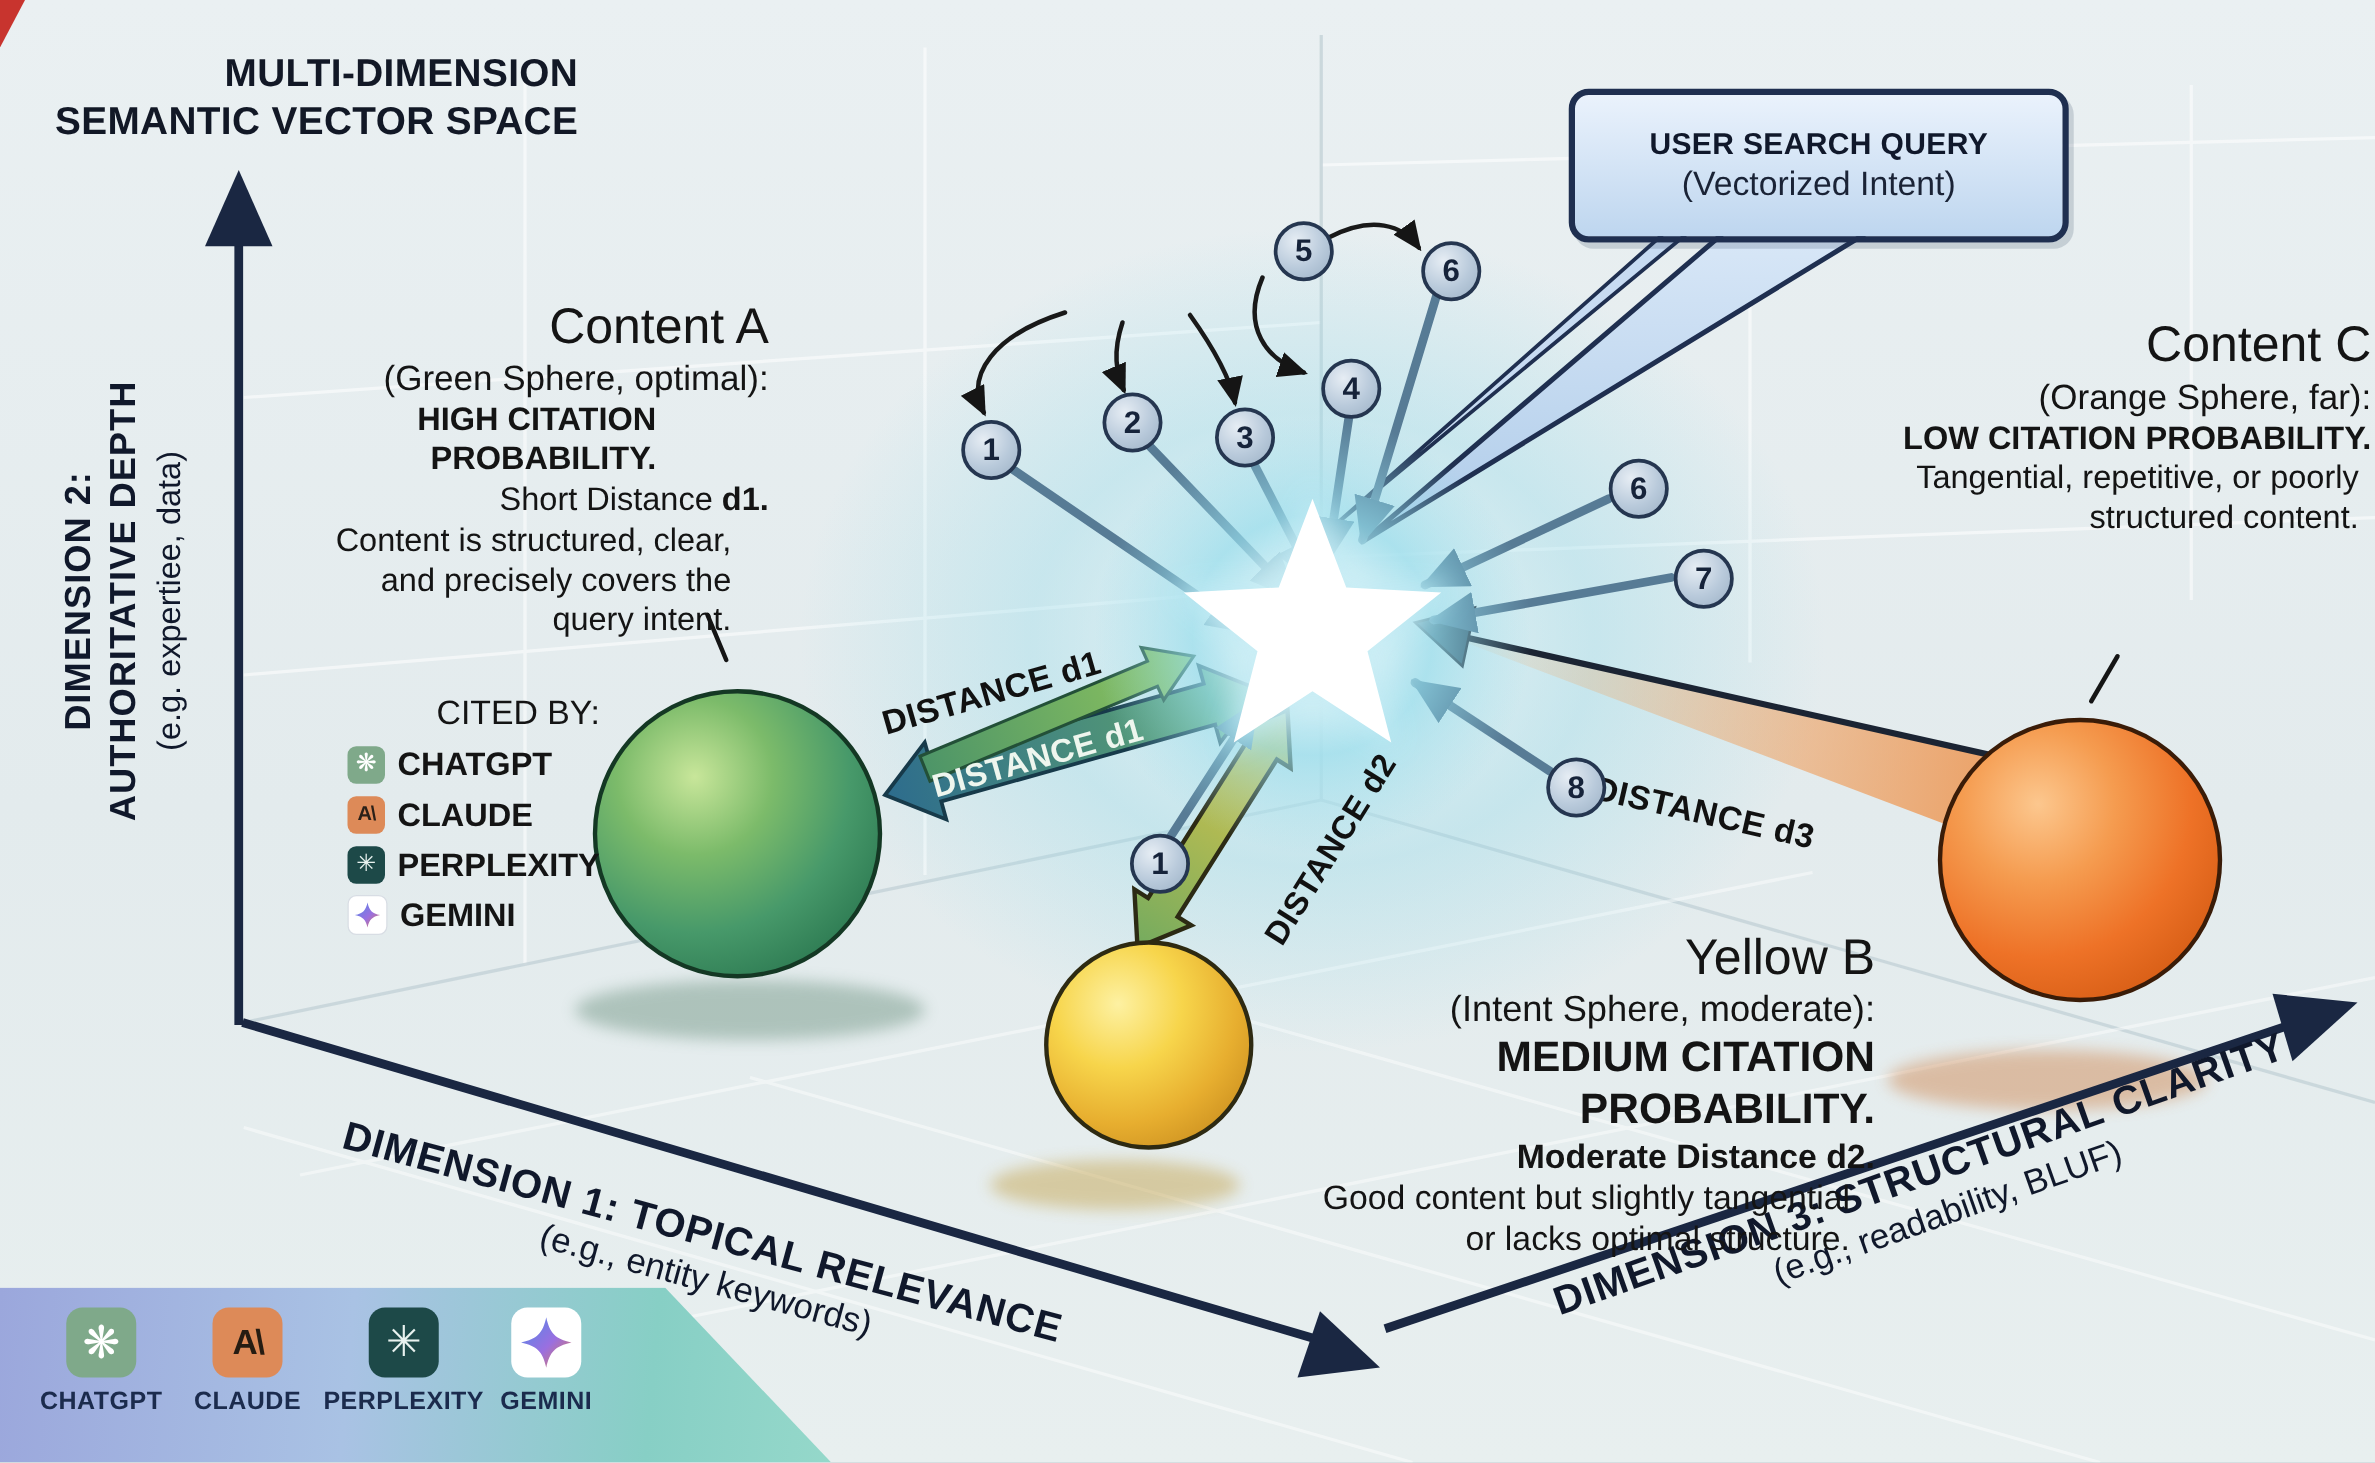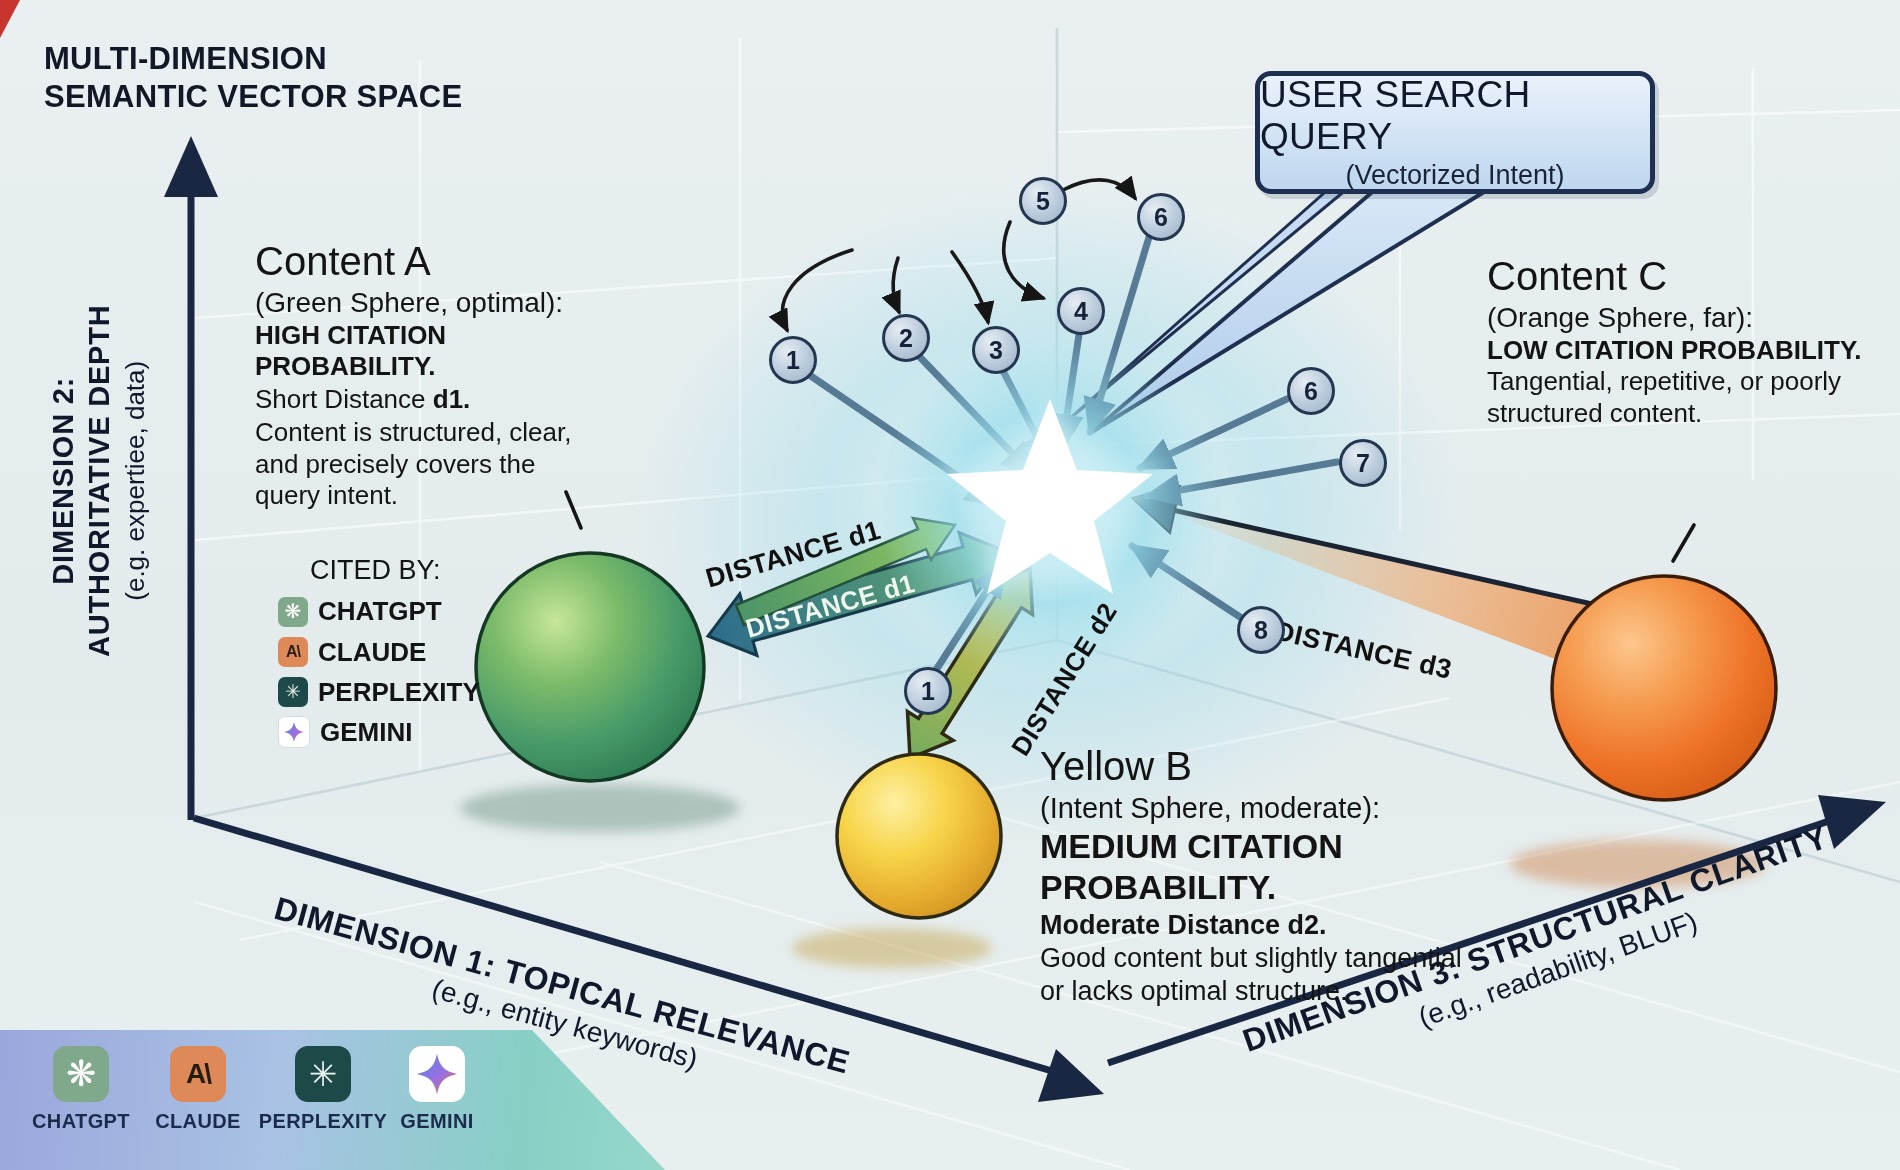--- a/index.html
+++ b/index.html
@@ -1,34 +1,34 @@
 <!DOCTYPE html>
 <html style="--navy_axis: #1a2742; --text_dark: #141414; --background: #e7edef; --callout_fill_top: #eaf2fc; --callout_fill_bottom: #bed6ef; --callout_border: #1f2f50; --circle_fill: #bfcfdf; --circle_border: #253650; --arrow_steel: #577b95; --sphere_green: #4f9e67; --sphere_yellow: #f2cc3f; --sphere_orange: #ee7227; --arrow_green: #6fae5b; --arrow_teal: #2e6e8e; --arrow_yellow: #ecc94b; --band_orange: #f08c3c; --glow_cyan: #8ad6e8; --brand_chatgpt_bg: #7fa98a; --brand_claude_bg: #dd8a58; --brand_perplexity_bg: #1d4948; --brand_gemini_bg: #ffffff; --footer_gradient_left: #9ba7dc; --footer_gradient_mid: #a9c2e4; --footer_gradient_right: #87cfc5; --corner_red: #c8342e;"><head>
 <meta charset="utf-8">
 <style>
   html,body{margin:0;padding:0;background:#cfd8db;}
   #stage{position:relative;width:1900px;height:1170px;overflow:hidden;
          background:linear-gradient(180deg,#eaf0f2 0%,#e3ebed 55%,#e8efef 100%);
          font-family:"Liberation Sans","DejaVu Sans",sans-serif;color:#141414;}
   #scene{position:absolute;left:0;top:0;z-index:0;}
-  .abs{position:absolute;z-index:2;}
+  .abs{position:absolute;z-index:2;text-align:right;}
   .title{font-size:31px;font-weight:700;line-height:1.22;color:#121826;letter-spacing:.3px;}
   .c-title{font-size:40px;font-weight:400;line-height:1.05;margin-bottom:4px;}
   .c-sub{font-size:28px;line-height:1.2;}
   .c-cite{font-size:26px;font-weight:700;line-height:1.22;}
   .c-dist{font-size:26px;line-height:1.3;}
   .c-body{font-size:26px;line-height:1.22;}
   .frag-circle{position:absolute;z-index:2;width:42px;height:42px;border-radius:50%;
     border:3px solid #253650;background:radial-gradient(circle at 35% 30%,#e6edf4,#b9cadb 55%,#9cb1c5 100%);
     display:flex;align-items:center;justify-content:center;font-size:25px;font-weight:700;color:#16233a;}
   .callout{border:5px solid var(--callout_border);border-radius:16px;
     background:linear-gradient(180deg,var(--callout_fill_top),var(--callout_fill_bottom));
     display:flex;flex-direction:column;align-items:center;justify-content:center;
     box-shadow:4px 5px 0 rgba(40,60,90,.18);}
-  .callout .t1{font-size:37px;font-weight:400;color:#10182b;letter-spacing:.3px;}
+  .callout .t1{font-size:24px;font-weight:700;color:#10182b;letter-spacing:.3px;}
   .callout .t2{font-size:27px;color:#1a2336;margin-top:2px;}
   .dist-label{position:absolute;z-index:2;font-weight:700;white-space:nowrap;letter-spacing:.5px;}
   .cited{font-size:26px;line-height:1.35;}
   .cited .hd{font-size:27px;margin-bottom:6px;margin-left:32px;}
   .cited .row{display:flex;align-items:center;gap:10px;margin-bottom:5px;font-weight:700;}
   .mini-ico{width:30px;height:30px;border-radius:7px;display:flex;align-items:center;justify-content:center;flex:0 0 auto;}
   .ico-chatgpt{background:var(--brand_chatgpt_bg);color:#fff;font-size:20px;}
   .ico-claude{background:var(--brand_claude_bg);color:#2a2018;font-size:16px;font-weight:700;letter-spacing:-1px;}
   .ico-perplexity{background:var(--brand_perplexity_bg);color:#e8f2ef;font-size:19px;}
   .ico-gemini{background:#fff;border:1px solid #d8dde4;}

